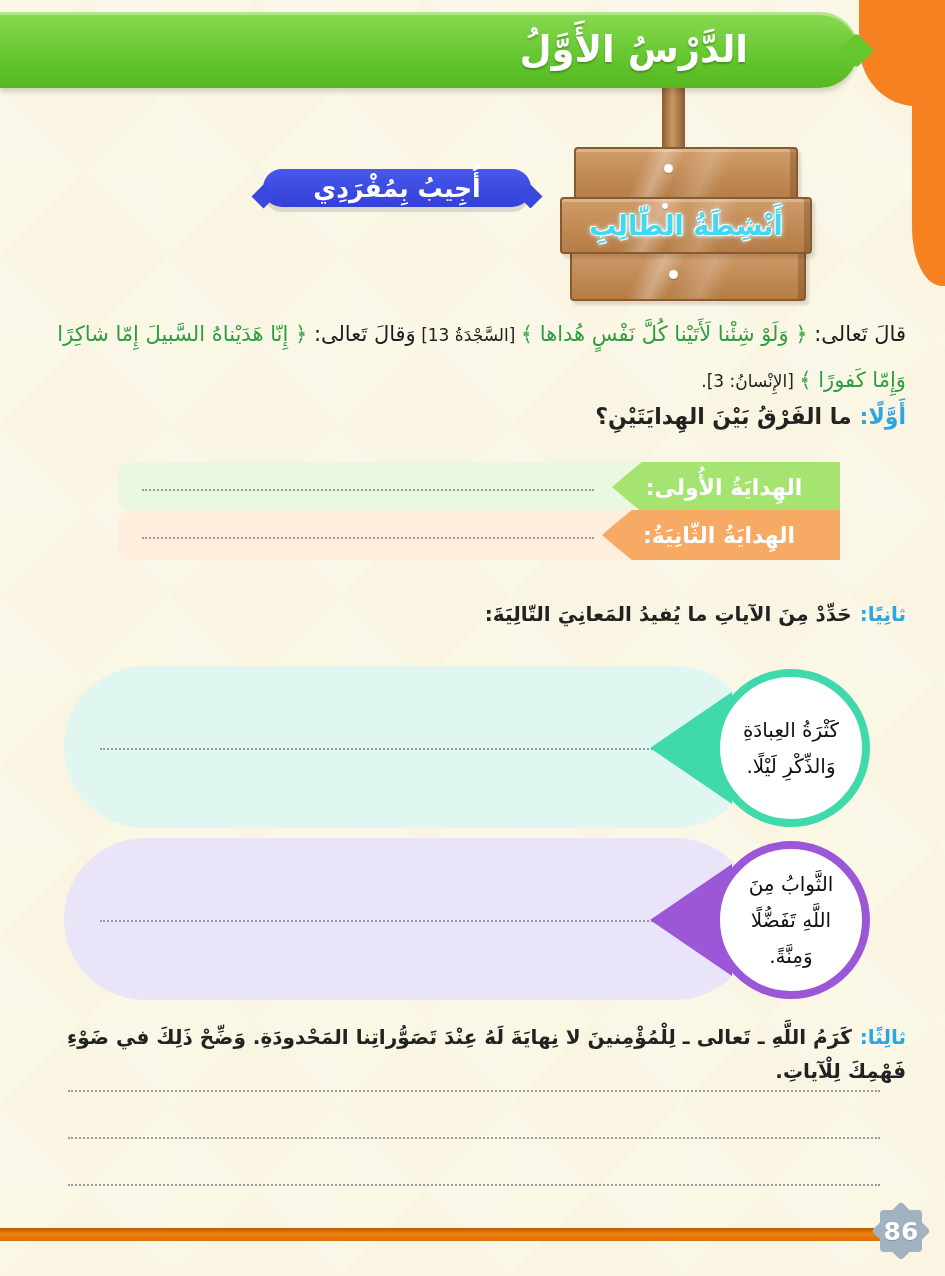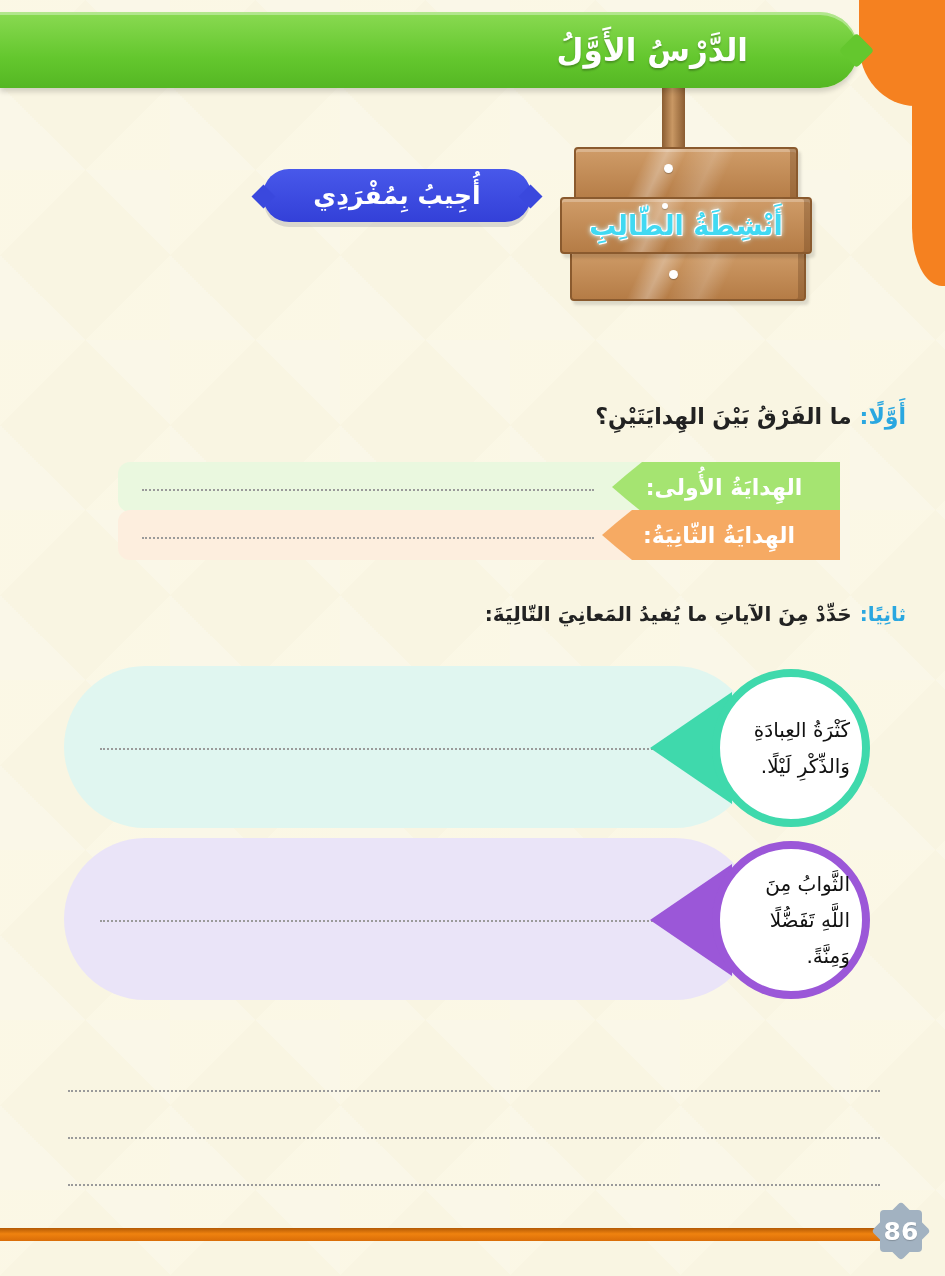--- a/index.html
+++ b/index.html
@@ -24,21 +24,21 @@
     border-radius:0 40px 40px 0;
     box-shadow:inset 0 3px 0 rgba(255,255,255,.35), 0 4px 5px rgba(0,0,0,.15);
     z-index:6;
   }
   .banner::after{
     content:"";position:absolute;right:-11px;top:26px;width:25px;height:25px;
     background:#64c72e;transform:rotate(45deg);border-radius:4px;
   }
   .banner .banner-title{
     position:absolute;right:110px;top:0;height:84px;line-height:76px;
-    color:#fff;font-size:31px;font-weight:bold;
+    color:#fff;font-size:37px;font-weight:bold;
     text-shadow:0 2px 2px rgba(0,0,0,.25);
   }
   
   .orn-top{
     position:absolute;right:0;top:0;width:86px;height:106px;
     background:#f58120;border-bottom-left-radius:56px 62px;z-index:5;
   }
   .orn-col{
     position:absolute;right:0;top:58px;width:33px;height:228px;
     background:#f58120;border-bottom-left-radius:30px 58px;z-index:5;
@@ -64,21 +64,21 @@
     display:flex;align-items:center;justify-content:center;
     color:#41d9f2;font-size:27px;font-weight:bold;
     text-shadow:0 0 2px #fff,0 0 4px #fff,1px 1px 0 #fff,-1px -1px 0 #fff,0 0 6px #bdf3ff;
   }
   .nail{position:absolute;background:#fff;border-radius:50%;z-index:4;box-shadow:0 1px 1px rgba(0,0,0,.25);}
   .nail1{left:664px;top:164px;width:9px;height:9px;}
   .nail2{left:662px;top:203px;width:6px;height:6px;}
   .nail3{left:669px;top:270px;width:9px;height:9px;}
   
   .ribbon{
-    position:absolute;left:263px;top:169px;width:268px;height:53px;z-index:4;
+    position:absolute;left:263px;top:169px;width:268px;height:38px;z-index:4;
     background:linear-gradient(180deg,#4858ea,#3340d8);
     border-radius:26px;
     box-shadow:0 6px 0 -1px rgba(180,180,180,.45);
     display:flex;align-items:center;justify-content:center;
     color:#fff;font-size:25px;font-weight:bold;
   }
   .ribbon::before,.ribbon::after{
     content:"";position:absolute;top:19px;width:17px;height:17px;
     background:#3a48dd;transform:rotate(45deg);
   }
@@ -124,21 +124,21 @@
   .brect2{top:838px;background:#eae4f8;}
   .bdots{position:absolute;border-top:2px dotted #9a9a9a;width:560px;left:100px;z-index:2;}
   .bdots1{top:748px;}
   .bdots2{top:920px;}
   .bpointer{position:absolute;width:82px;height:112px;z-index:2;clip-path:polygon(0 50%,100% 0,100% 100%);}
   .bpointer1{left:650px;top:692px;background:#3fd9ac;}
   .bpointer2{left:650px;top:864px;background:#9b57d8;}
   .bcircle{
     position:absolute;left:712px;width:158px;height:158px;border-radius:50%;
     background:#fff;box-sizing:border-box;z-index:3;
-    display:flex;align-items:center;justify-content:center;text-align:right;
+    display:flex;align-items:center;justify-content:center;text-align:center;
     font-size:20px;color:#111;direction:rtl;padding:12px;line-height:1.8;
   }
   .bcircle1{top:669px;border:8px solid #3fd9ac;}
   .bcircle2{top:841px;border:8px solid #9b57d8;}
   
   .aline{position:absolute;left:68px;width:812px;border-top:2px dotted #9a9a9a;}
   .aline1{top:1090px;}
   .aline2{top:1137px;}
   .aline3{top:1184px;}
   
@@ -180,20 +180,21 @@
   <div class="plank plank3"></div>
   <div class="nail nail1"></div>
   <div class="nail nail2"></div>
   <div class="nail nail3"></div>
   <div class="sign-title">أَنْشِطَةُ الطّالِبِ</div>
 
   <div class="ribbon">
     <span>أُجِيبُ بِمُفْرَدِي</span>
   </div>
 
+  <p class="quran"><span class="plain">قالَ تَعالى: </span><span class="verse">﴿ وَلَوْ شِئْنا لَأَتَيْنا كُلَّ نَفْسٍ هُداها ﴾</span><span class="cite"> [السَّجْدَةُ 13] </span><span class="plain">وَقالَ تَعالى: </span><span class="verse">﴿ إِنّا هَدَيْناهُ السَّبيلَ إِمّا شاكِرًا وَإِمّا كَفورًا ﴾</span><span class="cite"> [الإِنْسانُ: 3].</span></p>
 
   <div class="qline q1">
     <span class="qlabel">أَوَّلًا:</span><span>ما الفَرْقُ بَيْنَ الهِدايَتَيْنِ؟</span>
   </div>
 
   <div class="grow grow1">
     <div class="gstrip gstrip1"></div>
     <div class="gdots"></div>
     <div class="glabel glabel1">الهِدايَةُ الأُولى:</div>
   </div>
@@ -214,20 +215,23 @@
     <span>كَثْرَةُ العِبادَةِ وَالذِّكْرِ لَيْلًا.</span>
   </div>
 
   <div class="brect brect2"></div>
   <div class="bdots bdots2"></div>
   <div class="bpointer bpointer2"></div>
   <div class="bcircle bcircle2">
     <span>الثَّوابُ مِنَ اللَّهِ تَفَضُّلًا وَمِنَّةً.</span>
   </div>
 
+  <div class="qline q3">
+    <span class="qlabel">ثالِثًا:</span><span>كَرَمُ اللَّهِ ـ تَعالى ـ لِلْمُؤْمِنينَ لا نِهايَةَ لَهُ عِنْدَ تَصَوُّراتِنا المَحْدودَةِ. وَضِّحْ ذَلِكَ في ضَوْءِ فَهْمِكَ لِلْآياتِ.</span>
+  </div>
 
   <div class="aline aline1"></div>
   <div class="aline aline2"></div>
   <div class="aline aline3"></div>
 
   <div class="rule"></div>
   <div class="badge">
     <span class="pageno">86</span>
   </div>
 

